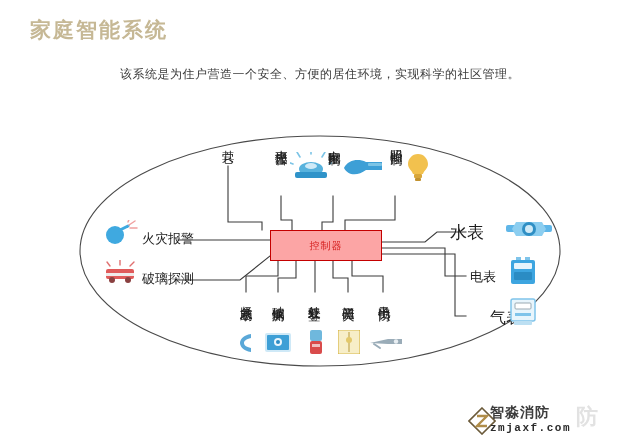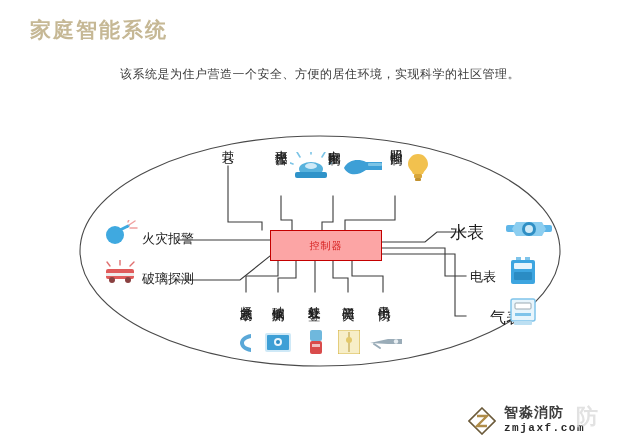--- a/index.html
+++ b/index.html
@@ -44,21 +44,21 @@
   
   .sys-cap{
     position:absolute;left:456px;top:66px;width:56px;
     font-size:12.5px;color:#f0a96a;font-weight:700;line-height:1.25;
     letter-spacing:1px;text-align:left;
   }
 
   
   .watermark{position:absolute;left:468px;top:404px;width:170px;height:36px;}
   .wm-logo{position:absolute;left:0;top:3px;width:28px;height:28px;}
-  .wm-txt{position:absolute;left:36px;top:0px;}
+  .wm-txt{position:absolute;left:22px;top:0px;}
   .wm-cn{font-size:14px;font-weight:700;color:#3d3d3d;letter-spacing:1px;}
   .wm-en{font-size:11px;font-weight:700;color:#2b2b2b;letter-spacing:1.5px;
          font-family:Liberation Mono, monospace;}
   .wm-ghost{position:absolute;left:108px;top:-2px;font-size:22px;font-weight:700;
             color:#d9d9d9;opacity:.75;}
 </style>
 </head>
 <body>
 
 <div id="root">

